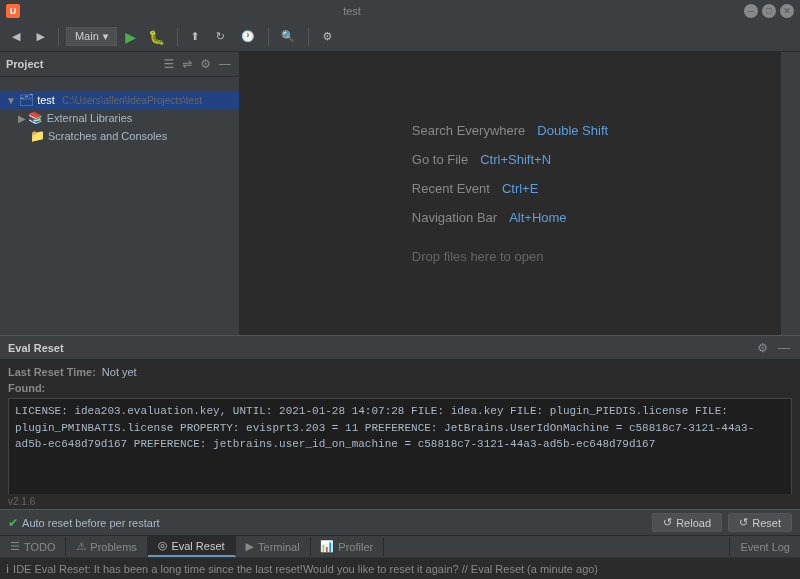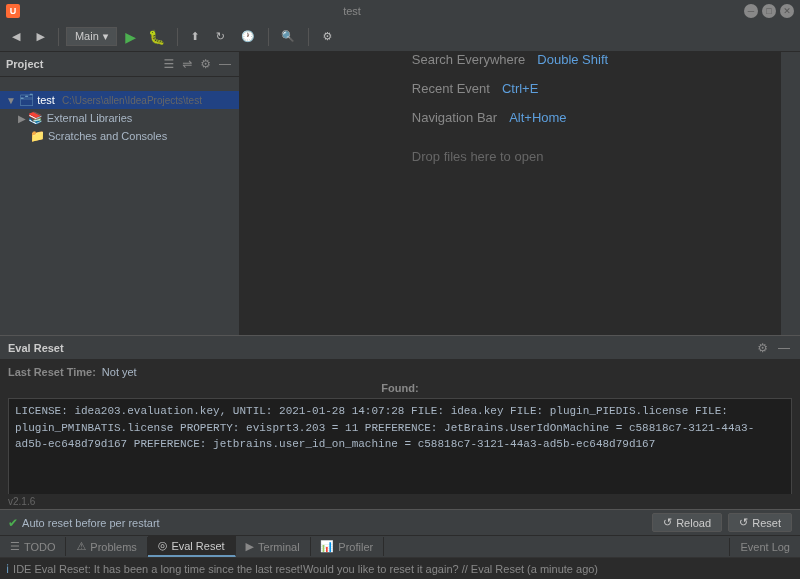--- a/index.html
+++ b/index.html
@@ -191,21 +191,21 @@
     .module-icon { color: #6897bb; }
     .lib-icon { color: #6897bb; }
 
     
     .editor-area {
       flex: 1;
       background: #2b2b2b;
       display: flex;
       flex-direction: column;
       align-items: center;
-      justify-content: flex-start;
+      justify-content: center;
       position: relative;
     }
     .editor-hints {
       display: flex;
       flex-direction: column;
       gap: 14px;
       align-items: flex-start;
     }
     .hint-row {
       display: flex;
@@ -267,21 +267,21 @@
       overflow-y: auto;
     }
     .info-row {
       display: flex;
       gap: 6px;
       margin-bottom: 4px;
       font-size: 11px;
     }
     .info-label { color: #888; font-weight: bold; }
     .info-value { color: #a9b7c6; }
-    .found-label { color: #888; font-weight: bold; font-size: 11px; margin-bottom: 4px; text-align: center; }
+    .found-label { color: #888; font-weight: bold; font-size: 11px; margin-bottom: 4px; }
     .content-box {
       background: #1e1e1e;
       border: 1px solid #444;
       padding: 4px 6px;
       font-size: 11px;
       font-family: 'Courier New', monospace;
       color: #a9b7c6;
       line-height: 1.5;
       height: 100px;
       overflow-y: auto;
@@ -441,20 +441,24 @@
     </div>
   </div>
 
   <div class="editor-area">
     <div class="editor-hints">
       <div class="hint-row">
         <span class="hint-label">Search Everywhere</span>
         <span class="hint-shortcut">Double Shift</span>
       </div>
       <div class="hint-row">
+        <span class="hint-label">Go to File</span>
+        <span class="hint-shortcut">Ctrl+Shift+N</span>
+      </div>
+      <div class="hint-row">
         <span class="hint-label">Recent Event</span>
         <span class="hint-shortcut">Ctrl+E</span>
       </div>
       <div class="hint-row">
         <span class="hint-label">Navigation Bar</span>
         <span class="hint-shortcut">Alt+Home</span>
       </div>
       <div class="drop-hint">Drop files here to open</div>
     </div>
   </div>

